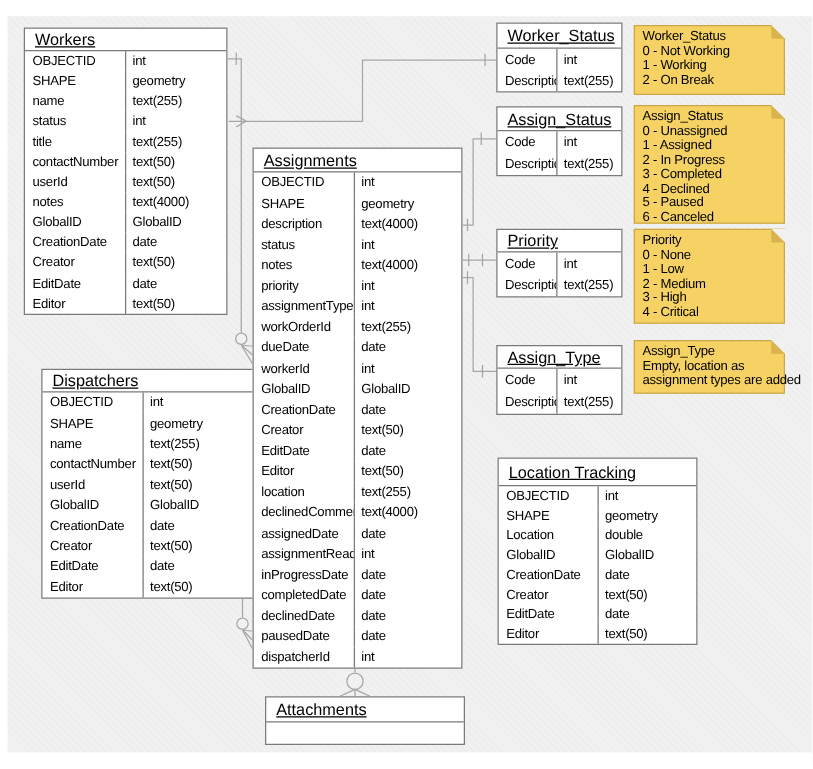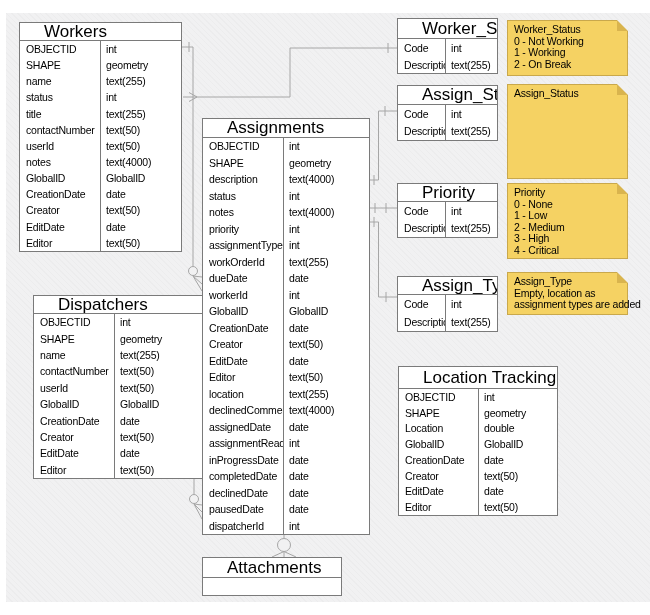--- a/index.html
+++ b/index.html
@@ -17,21 +17,21 @@
     font-family:"Liberation Sans","DejaVu Sans",sans-serif;color:var(--text);}
   #page{position:relative;width:650px;height:615px;}
   #canvas{position:absolute;left:6px;top:13px;width:644px;height:589px;
     background-color:var(--canvas-bg);
     background-image:repeating-linear-gradient(45deg,rgba(0,0,0,0.018) 0 1px,transparent 1px 4px);}
   #edges{position:absolute;left:0;top:0;width:650px;height:615px;pointer-events:none;}
   #edges *{pointer-events:auto;}
 
   .entity{position:absolute;background:var(--table-fill);border:1px solid var(--table-border);}
   .entity-title{height:var(--th,18px);border-bottom:1px solid var(--table-border);
-    display:flex;align-items:center;padding-left:24px;font-size:17px;white-space:nowrap;overflow:hidden;}
+    display:flex;align-items:center;padding-left:8px;font-size:13px;white-space:nowrap;overflow:hidden;text-decoration:underline;}
   .erow{display:flex;align-items:stretch;height:var(--rh,16px);font-size:10.5px;letter-spacing:-0.2px;white-space:nowrap;}
   .erow .fname{flex:0 0 var(--divx,81px);display:flex;align-items:center;padding-left:6px;
     border-right:1px solid var(--table-border);overflow:hidden;}
   .erow .ftype{flex:1;display:flex;align-items:center;padding-left:5px;overflow:hidden;}
   .erow.blank .fname{border-right:none;}
 
   .note{position:absolute;background:var(--note-fill);border:1px solid var(--note-border);
     padding:3px 2px 0 6px;font-size:10.5px;line-height:11.5px;letter-spacing:-0.2px;}
   .note::before{content:"";position:absolute;top:-1px;right:-1px;width:0;height:0;
     border-bottom:11px solid var(--note-fold);border-right:11px solid var(--canvas-bg);}
@@ -388,21 +388,21 @@
           <span class="fname">EditDate</span>
           <span class="ftype">date</span>
         </div>
         <div class="erow">
           <span class="fname">Editor</span>
           <span class="ftype">text(50)</span>
         </div>
       </div>
   </div>
 
-  <div class="entity" style="left:202px;top:557px;width:140px;--th:20px;--rh:17px;--divx:81px">
+  <div class="entity" style="left:212px;top:557px;width:160px;--th:20px;--rh:17px;--divx:81px">
     <div class="entity-title">Attachments</div>
     <div>
         <div class="erow blank">
           <span class="fname"></span>
           <span class="ftype"></span>
         </div>
       </div>
   </div>
 
   <div class="note" style="left:507px;top:20px;width:121px;height:56px;">
@@ -411,20 +411,29 @@
     <div>
         <div class="note-line">0 - Not Working</div>
         <div class="note-line">1 - Working</div>
         <div class="note-line">2 - On Break</div>
       </div>
   </div>
 
   <div class="note" style="left:507px;top:84px;width:121px;height:95px;">
     <div class="note-fold"></div>
     <div class="note-title">Assign_Status</div>
+    <div>
+        <div class="note-line">0 - Unassigned</div>
+        <div class="note-line">1 - Assigned</div>
+        <div class="note-line">2 - In Progress</div>
+        <div class="note-line">3 - Completed</div>
+        <div class="note-line">4 - Declined</div>
+        <div class="note-line">5 - Paused</div>
+        <div class="note-line">6 - Canceled</div>
+      </div>
   </div>
 
   <div class="note" style="left:507px;top:183px;width:121px;height:76px;">
     <div class="note-fold"></div>
     <div class="note-title">Priority</div>
     <div>
         <div class="note-line">0 - None</div>
         <div class="note-line">1 - Low</div>
         <div class="note-line">2 - Medium</div>
         <div class="note-line">3 - High</div>

